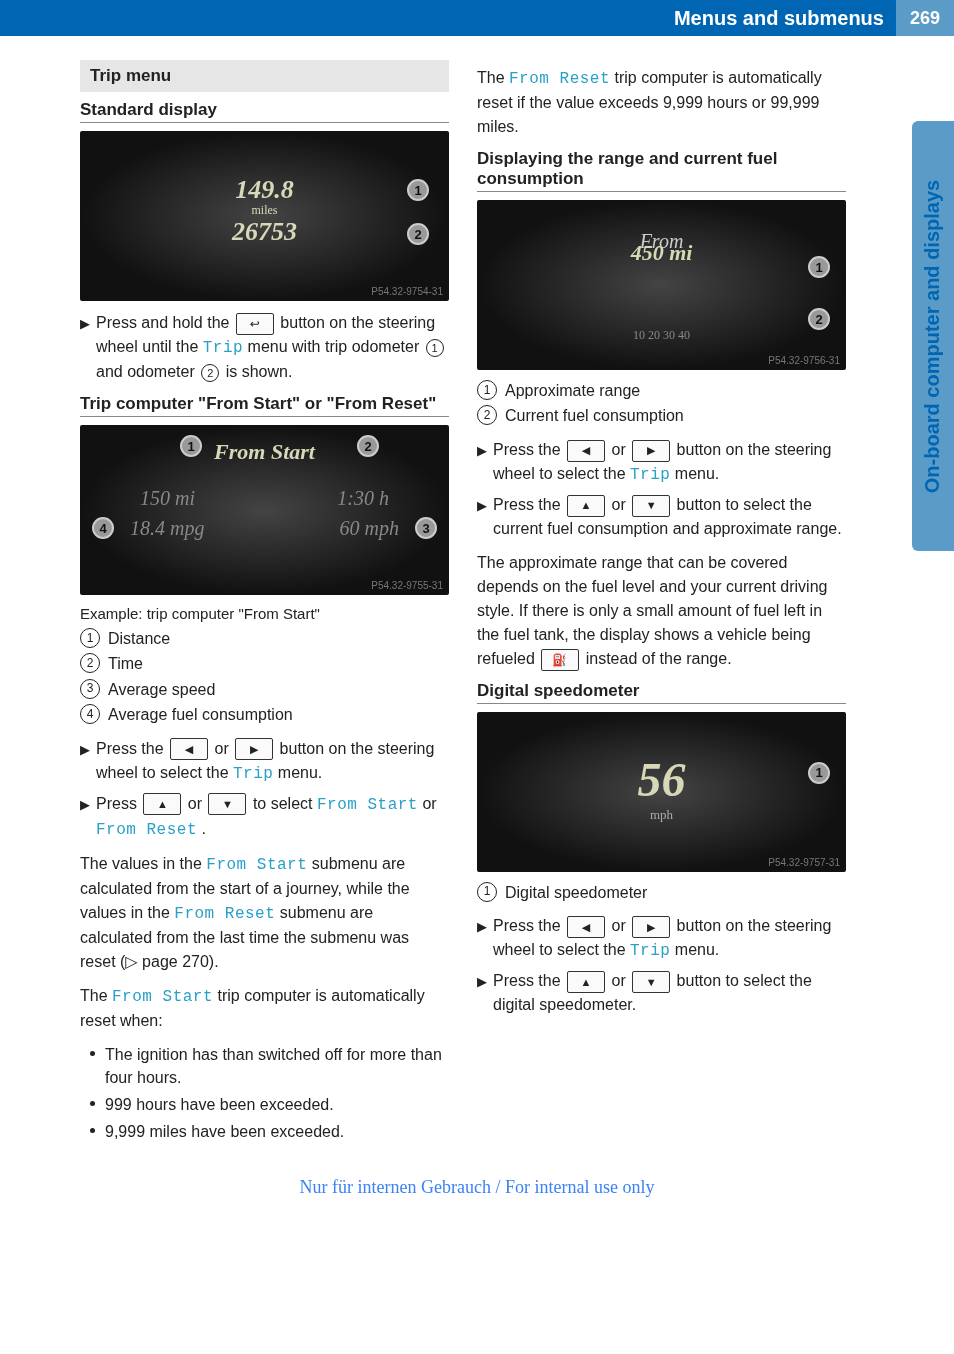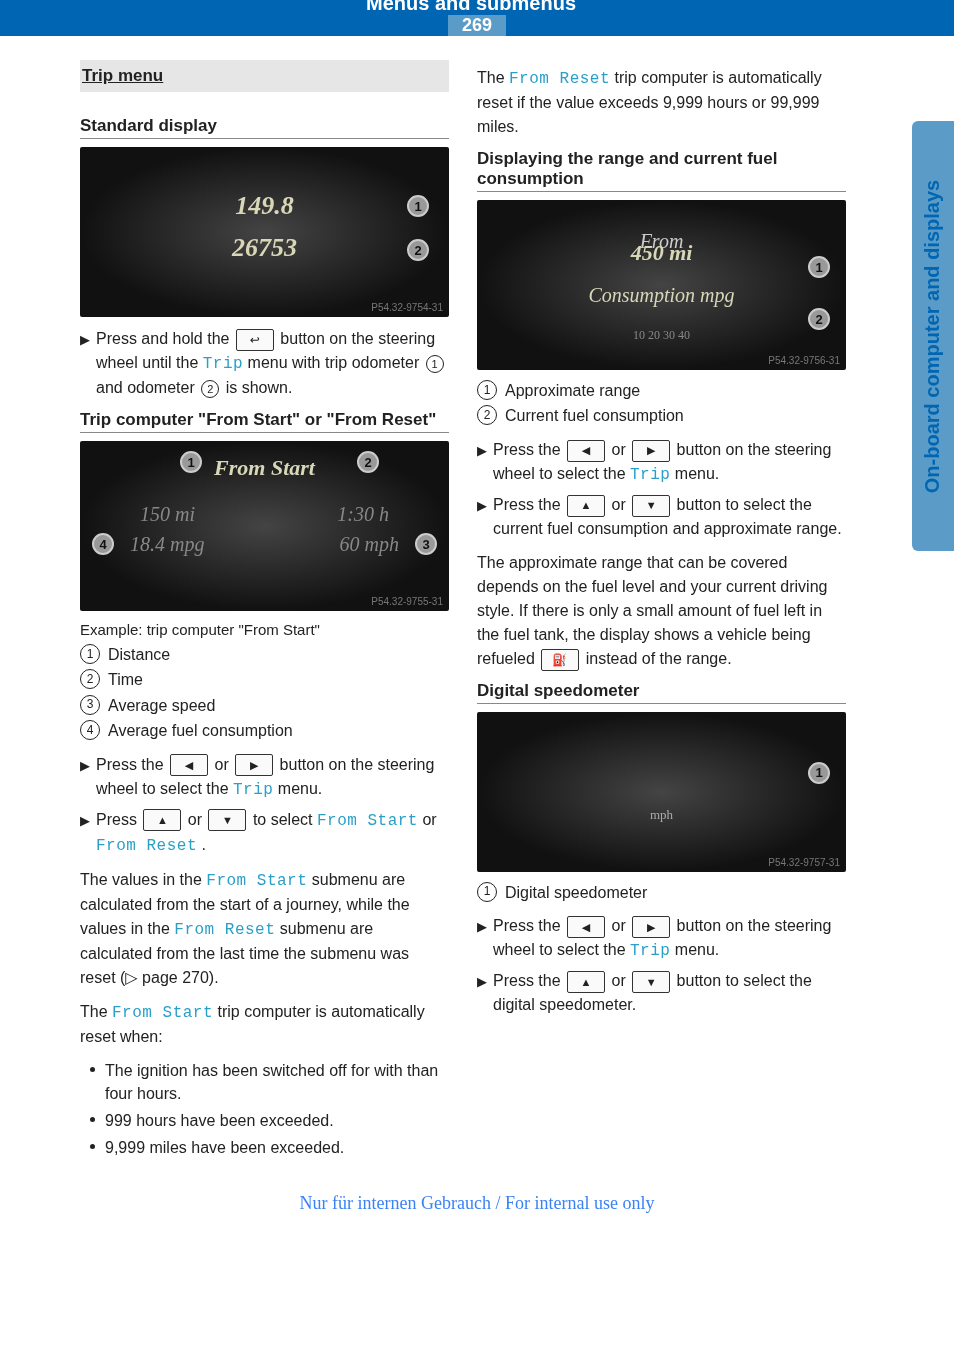--- a/index.html
+++ b/index.html
@@ -1,26 +1,26 @@
 <!DOCTYPE html>
 <html><head>
 <meta charset="utf-8">
 <style>
   * { margin: 0; padding: 0; box-sizing: border-box; }
   body { font-family: Arial, Helvetica, sans-serif; font-size: 16px; color: #222; width: 954px; background: #fff; }
-  .header-bar { background: #0066b3; color: #fff; display: flex; align-items: center; justify-content: flex-end; height: 36px; flex-direction: column; }
+  .header-bar { background: #0066b3; color: #fff; display: flex; align-items: center; justify-content: flex-end; height: 36px; }
   .header-title { font-weight: bold; font-size: 20px; padding-right: 12px; }
   .header-page { background: #5a9cc7; color: #fff; font-weight: bold; padding: 0 14px; height: 36px; display: flex; align-items: center; font-size: 18px; }
   .page-body { display: flex; }
   .content { width: 870px; padding: 24px 24px 10px 80px; display: flex; gap: 28px; }
   .col { width: 50%; }
   .side-tab { width: 84px; position: relative; }
   .side-tab-inner { position: absolute; top: 85px; right: 0; width: 42px; height: 430px; background: #5a9cc7; border-top-left-radius: 6px; border-bottom-left-radius: 6px; display: flex; align-items: center; justify-content: center; }
   .side-tab-text { transform: rotate(-90deg); white-space: nowrap; color: #0066b3; font-weight: bold; font-size: 20px; }
-  .section-bar { background: #e6e6e6; padding: 6px 2px; font-weight: bold; margin-bottom: 24px; font-size: 17px; text-decoration: underline; }
+  .section-bar { background: #e6e6e6; padding: 6px 10px; font-weight: bold; margin-bottom: 8px; font-size: 17px; }
   .subheading { font-weight: bold; font-size: 17px; margin: 6px 0 8px 0; border-bottom: 1px solid #888; padding-bottom: 2px; }
   .img-box { width: 100%; background: #1a1a1a; border-radius: 2px; margin-bottom: 10px; position: relative; overflow: hidden; }
   .img-standard { height: 170px; background: radial-gradient(ellipse at center, #444 0%, #111 70%); }
   .img-fromstart { height: 170px; background: radial-gradient(ellipse at center, #444 0%, #111 70%); }
   .img-range { height: 170px; background: radial-gradient(ellipse at center, #444 0%, #111 70%); }
   .img-speedo { height: 160px; background: radial-gradient(ellipse at center, #444 0%, #111 70%); }
   .img-text-main { color: #d8d8b8; font-family: Georgia, serif; font-style: italic; text-align: center; position: absolute; width: 100%; }
   .img-standard .t1 { top: 44px; font-size: 26px; font-weight: bold; }
   .img-standard .t1s { top: 72px; font-size: 12px; font-style: normal; }
   .img-standard .t2 { top: 86px; font-size: 26px; font-weight: bold; }
@@ -64,20 +64,21 @@
 <div class="page-body">
 <div class="content">
 
   <div class="col">
     <div class="section-bar">Trip menu</div>
 
     <div class="subheading">Standard display</div>
 
     <div class="img-box img-standard">
       <div class="img-text-main t1">149.8</div>
+      <div class="img-text-main t1s">miles</div>
       <div class="img-text-main t2">26753</div>
       <div class="callout" style="top:48px; right:20px;">1</div>
       <div class="callout" style="top:92px; right:20px;">2</div>
       <div class="img-tag">P54.32-9754-31</div>
     </div>
 
     <ul class="step-list">
       <li>
         <span class="step-marker">▶</span>
         <span>
@@ -169,21 +170,21 @@
 
     <p class="body-text">
       <span>The </span>
       <span class="display-term">From Start</span>
       <span> trip computer is automatically reset when:</span>
     </p>
 
     <ul class="bullet-list">
       <li>
             <span class="dot"></span>
-            <span>The ignition has been switched off for with than four hours.</span>
+            <span>The ignition has than switched off for more than four hours.</span>
           </li>
       <li>
             <span class="dot"></span>
             <span>999 hours have been exceeded.</span>
           </li>
       <li>
             <span class="dot"></span>
             <span>9,999 miles have been exceeded.</span>
           </li>
     </ul>
@@ -194,21 +195,20 @@
       <span>The </span>
       <span class="display-term">From Reset</span>
       <span> trip computer is automatically reset if the value exceeds 9,999 hours or 99,999 miles.</span>
     </p>
 
     <div class="subheading">Displaying the range and current fuel consumption</div>
 
     <div class="img-box img-range">
       <div class="img-text-main r1">From</div>
       <div class="img-text-main r2">450 mi</div>
-      <div class="img-text-main r3">Consumption mpg</div>
       <div class="img-text-main" style="top:128px; font-size:12px; color:#888; font-style:normal;">10     20     30     40</div>
       <div class="callout" style="top:56px; right:16px;">1</div>
       <div class="callout" style="top:108px; right:16px;">2</div>
       <div class="img-tag">P54.32-9756-31</div>
     </div>
 
     <ul class="enum-list">
       <li>
             <span class="enum-num">1</span>
             <span>Approximate range</span>
@@ -246,20 +246,21 @@
 
     <p class="body-text">
       <span>The approximate range that can be covered depends on the fuel level and your current driving style. If there is only a small amount of fuel left in the fuel tank, the display shows a vehicle being refueled </span>
       <span class="key">⛽</span>
       <span> instead of the range.</span>
     </p>
 
     <div class="subheading">Digital speedometer</div>
 
     <div class="img-box img-speedo">
+      <div class="img-text-main sp">56</div>
       <div class="img-text-main spu">mph</div>
       <div class="callout" style="top:50px; right:16px;">1</div>
       <div class="img-tag">P54.32-9757-31</div>
     </div>
 
     <ul class="enum-list">
       <li>
             <span class="enum-num">1</span>
             <span>Digital speedometer</span>
           </li>

